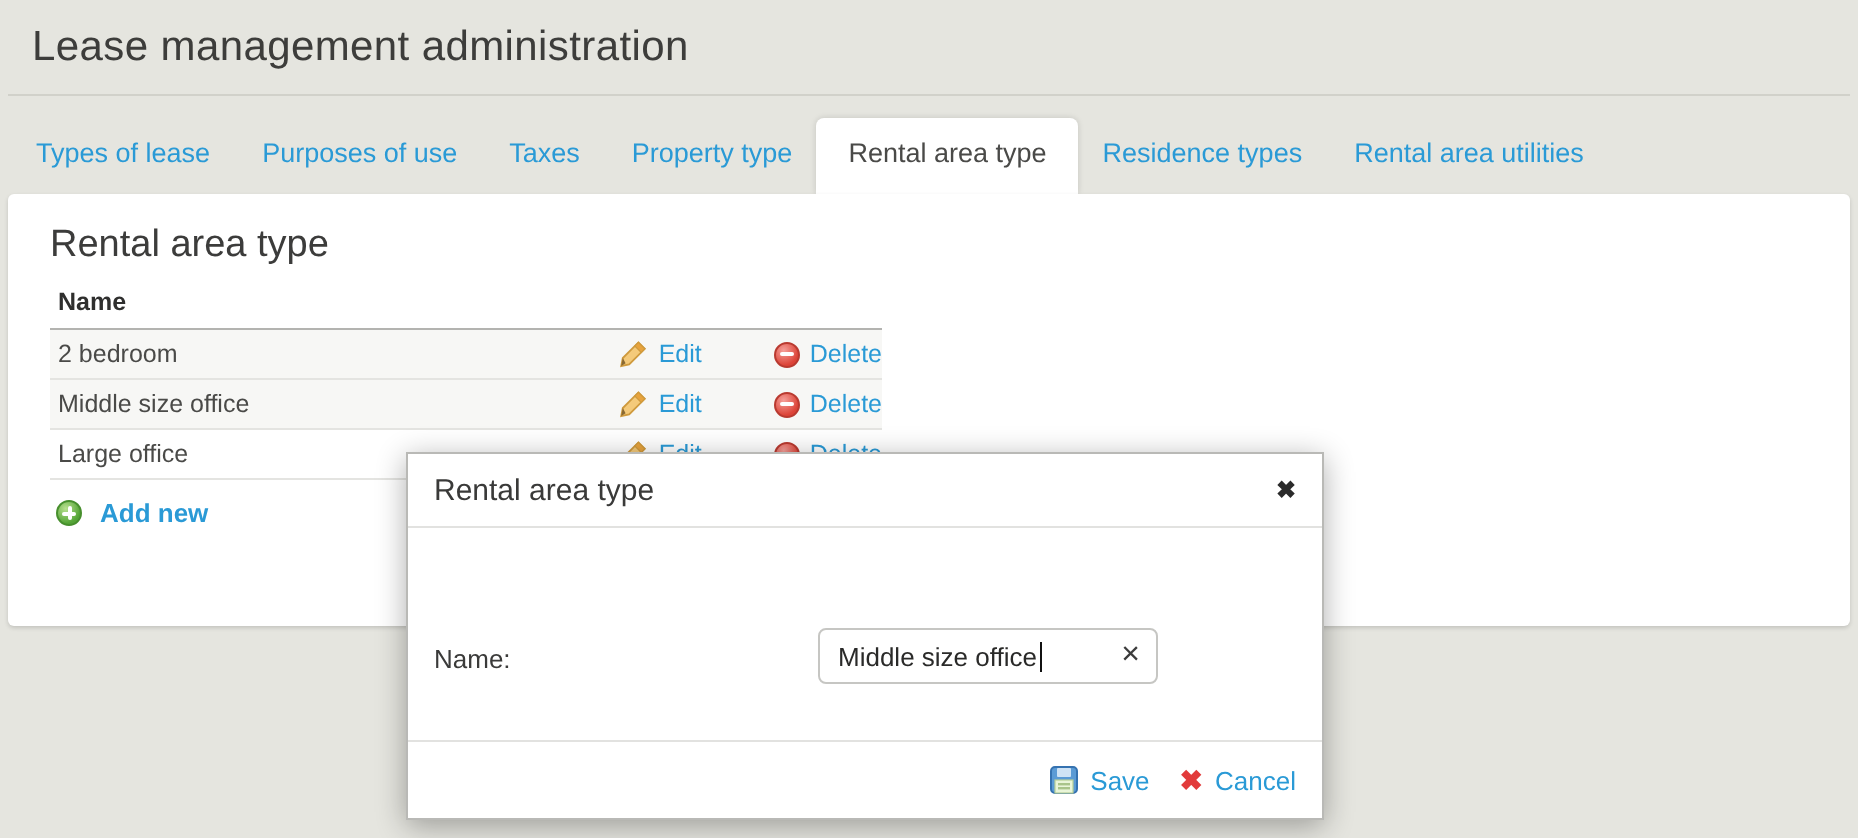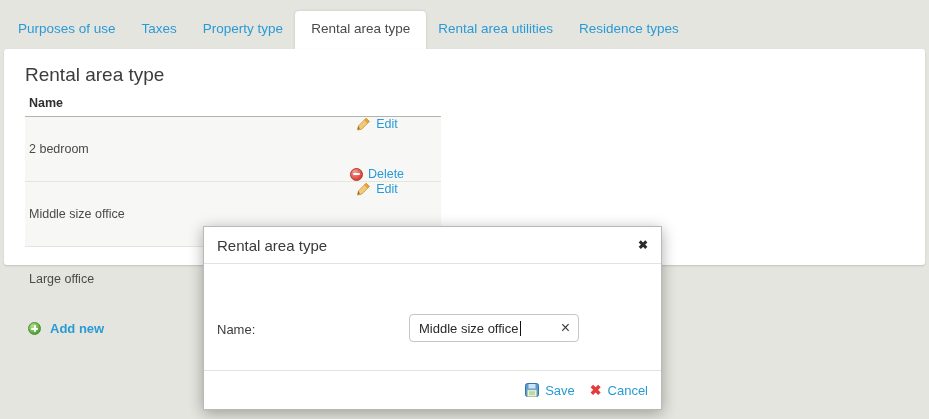--- a/index.html
+++ b/index.html
@@ -69,21 +69,21 @@
     padding: 0 0 6px 4px;
     border-bottom: 1px solid #b3b3b0;
   }
   table.rental-table td {
     height: 25px; color: #4a4a48;
     border-bottom: 1px solid #e4e4e1;
   }
   table.rental-table tr.alt td { background: #f7f7f5; }
   td.name-cell { padding-left: 4px; width: 286px; }
   td.actions-cell { width: 130px; }
-  .actions-wrap { display: flex; align-items: center; gap: 36px; padding-left: 2px; flex-direction: column; }
+  .actions-wrap { display: flex; align-items: center; gap: 36px; padding-left: 2px; }
   a.action {
     display: inline-flex; align-items: center; gap: 5px;
     color: #2a9ad6; text-decoration: none; font-size: 12.5px; cursor: pointer;
   }
 
   
   .icon { display: inline-block; line-height: 0; }
   .circle-icon {
     width: 13px; height: 13px; border-radius: 50%;
     position: relative; display: inline-block;
@@ -177,28 +177,32 @@
     display: inline-flex; align-items: center; gap: 6px;
     font-size: 13px; color: #2a9ad6; text-decoration: none; cursor: pointer; text-align: center;
   }
   .cancel-x { font-size: 14px; font-weight: bold; color: #e23b3b; line-height: 1; }
 </style>
 </head>
 <body>
 
 <div class="page">
 
+  <div class="page-header">
+    <h1 class="page-title">Lease management administration</h1>
+  </div>
 
   <div class="tab-bar" id="tabbar">
+      <a class="tab">Types of lease</a>
       <a class="tab">Purposes of use</a>
       <a class="tab">Taxes</a>
       <a class="tab">Property type</a>
       <a class="tab active">Rental area type</a>
+      <a class="tab">Residence types</a>
       <a class="tab">Rental area utilities</a>
-      <a class="tab">Residence types</a>
     </div>
 
   <div class="panel">
     <h2 class="section-heading">Rental area type</h2>
 
     <table class="rental-table">
       <thead>
         <tr>
           <th>Name</th>
           <th></th>

